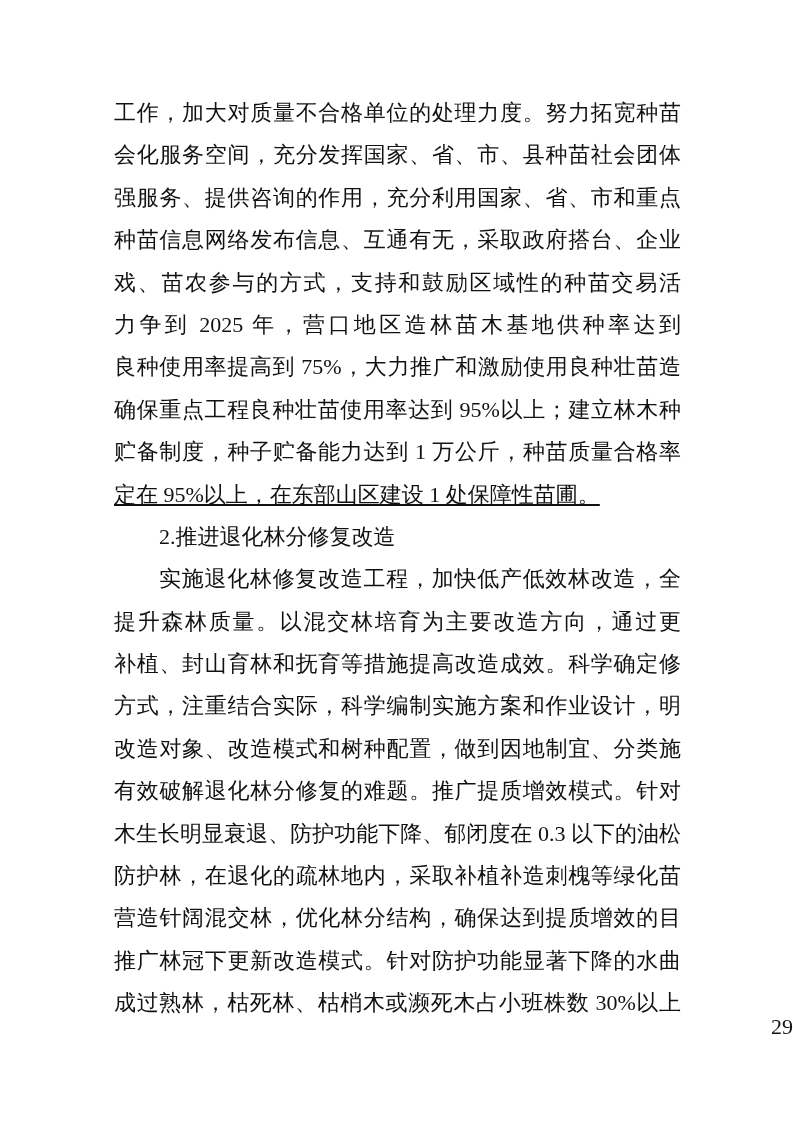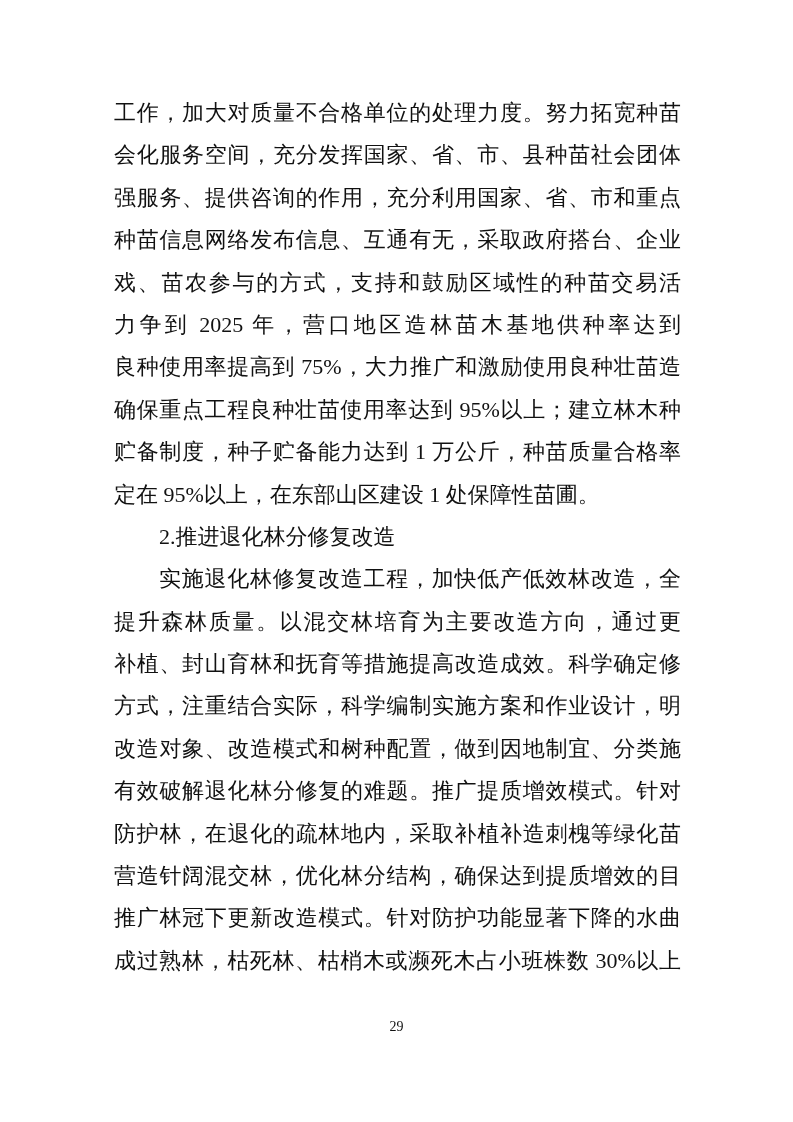--- a/index.html
+++ b/index.html
@@ -31,37 +31,38 @@
     white-space: pre-wrap;
     overflow: hidden;
   }
   .line.justify {
     text-align: justify;
     text-align-last: justify;
   }
   .line.left {
     text-align: center;
     text-align-last: left;
+    text-decoration: underline;
   }
   .line.indent {
     padding-left: 45px;
   }
   .line.heading {
     font-weight: normal;
     padding-left: 45px;
     text-align: left;
     text-align-last: left;
   }
   .page-number {
     position: absolute;
     left: 0;
     right: 0;
     top: 1012px;
-    text-align: center;
-    font-size: 14px;
+    text-align: right;
+    font-size: 22px;
     line-height: 30px;
     color: #111111;
   }
 </style>
 </head>
 <body>
 
 <div class="page">
   <div class="doc-body">
       <div class="line justify">工作，加大对质量不合格单位的处理力度。努力拓宽种苗社</div>
@@ -74,19 +75,20 @@
       <div class="line justify">确保重点工程良种壮苗使用率达到 95%以上；建立林木种子</div>
       <div class="line justify">贮备制度，种子贮备能力达到 1 万公斤，种苗质量合格率稳</div>
       <div class="line left">定在 95%以上，在东部山区建设 1 处保障性苗圃。</div>
       <div class="line heading">2.推进退化林分修复改造</div>
       <div class="line indent justify">实施退化林修复改造工程，加快低产低效林改造，全面</div>
       <div class="line justify">提升森林质量。以混交林培育为主要改造方向，通过更新、</div>
       <div class="line justify">补植、封山育林和抚育等措施提高改造成效。科学确定修复</div>
       <div class="line justify">方式，注重结合实际，科学编制实施方案和作业设计，明确</div>
       <div class="line justify">改造对象、改造模式和树种配置，做到因地制宜、分类施策，</div>
       <div class="line justify">有效破解退化林分修复的难题。推广提质增效模式。针对林</div>
+      <div class="line justify">木生长明显衰退、防护功能下降、郁闭度在 0.3 以下的油松</div>
       <div class="line justify">防护林，在退化的疏林地内，采取补植补造刺槐等绿化苗木，</div>
       <div class="line justify">营造针阔混交林，优化林分结构，确保达到提质增效的目的。</div>
       <div class="line justify">推广林冠下更新改造模式。针对防护功能显著下降的水曲柳</div>
       <div class="line justify">成过熟林，枯死林、枯梢木或濒死木占小班株数 30%以上的，</div>
     </div>
   <div class="page-number">29</div>
 </div>
 
 </body></html>

